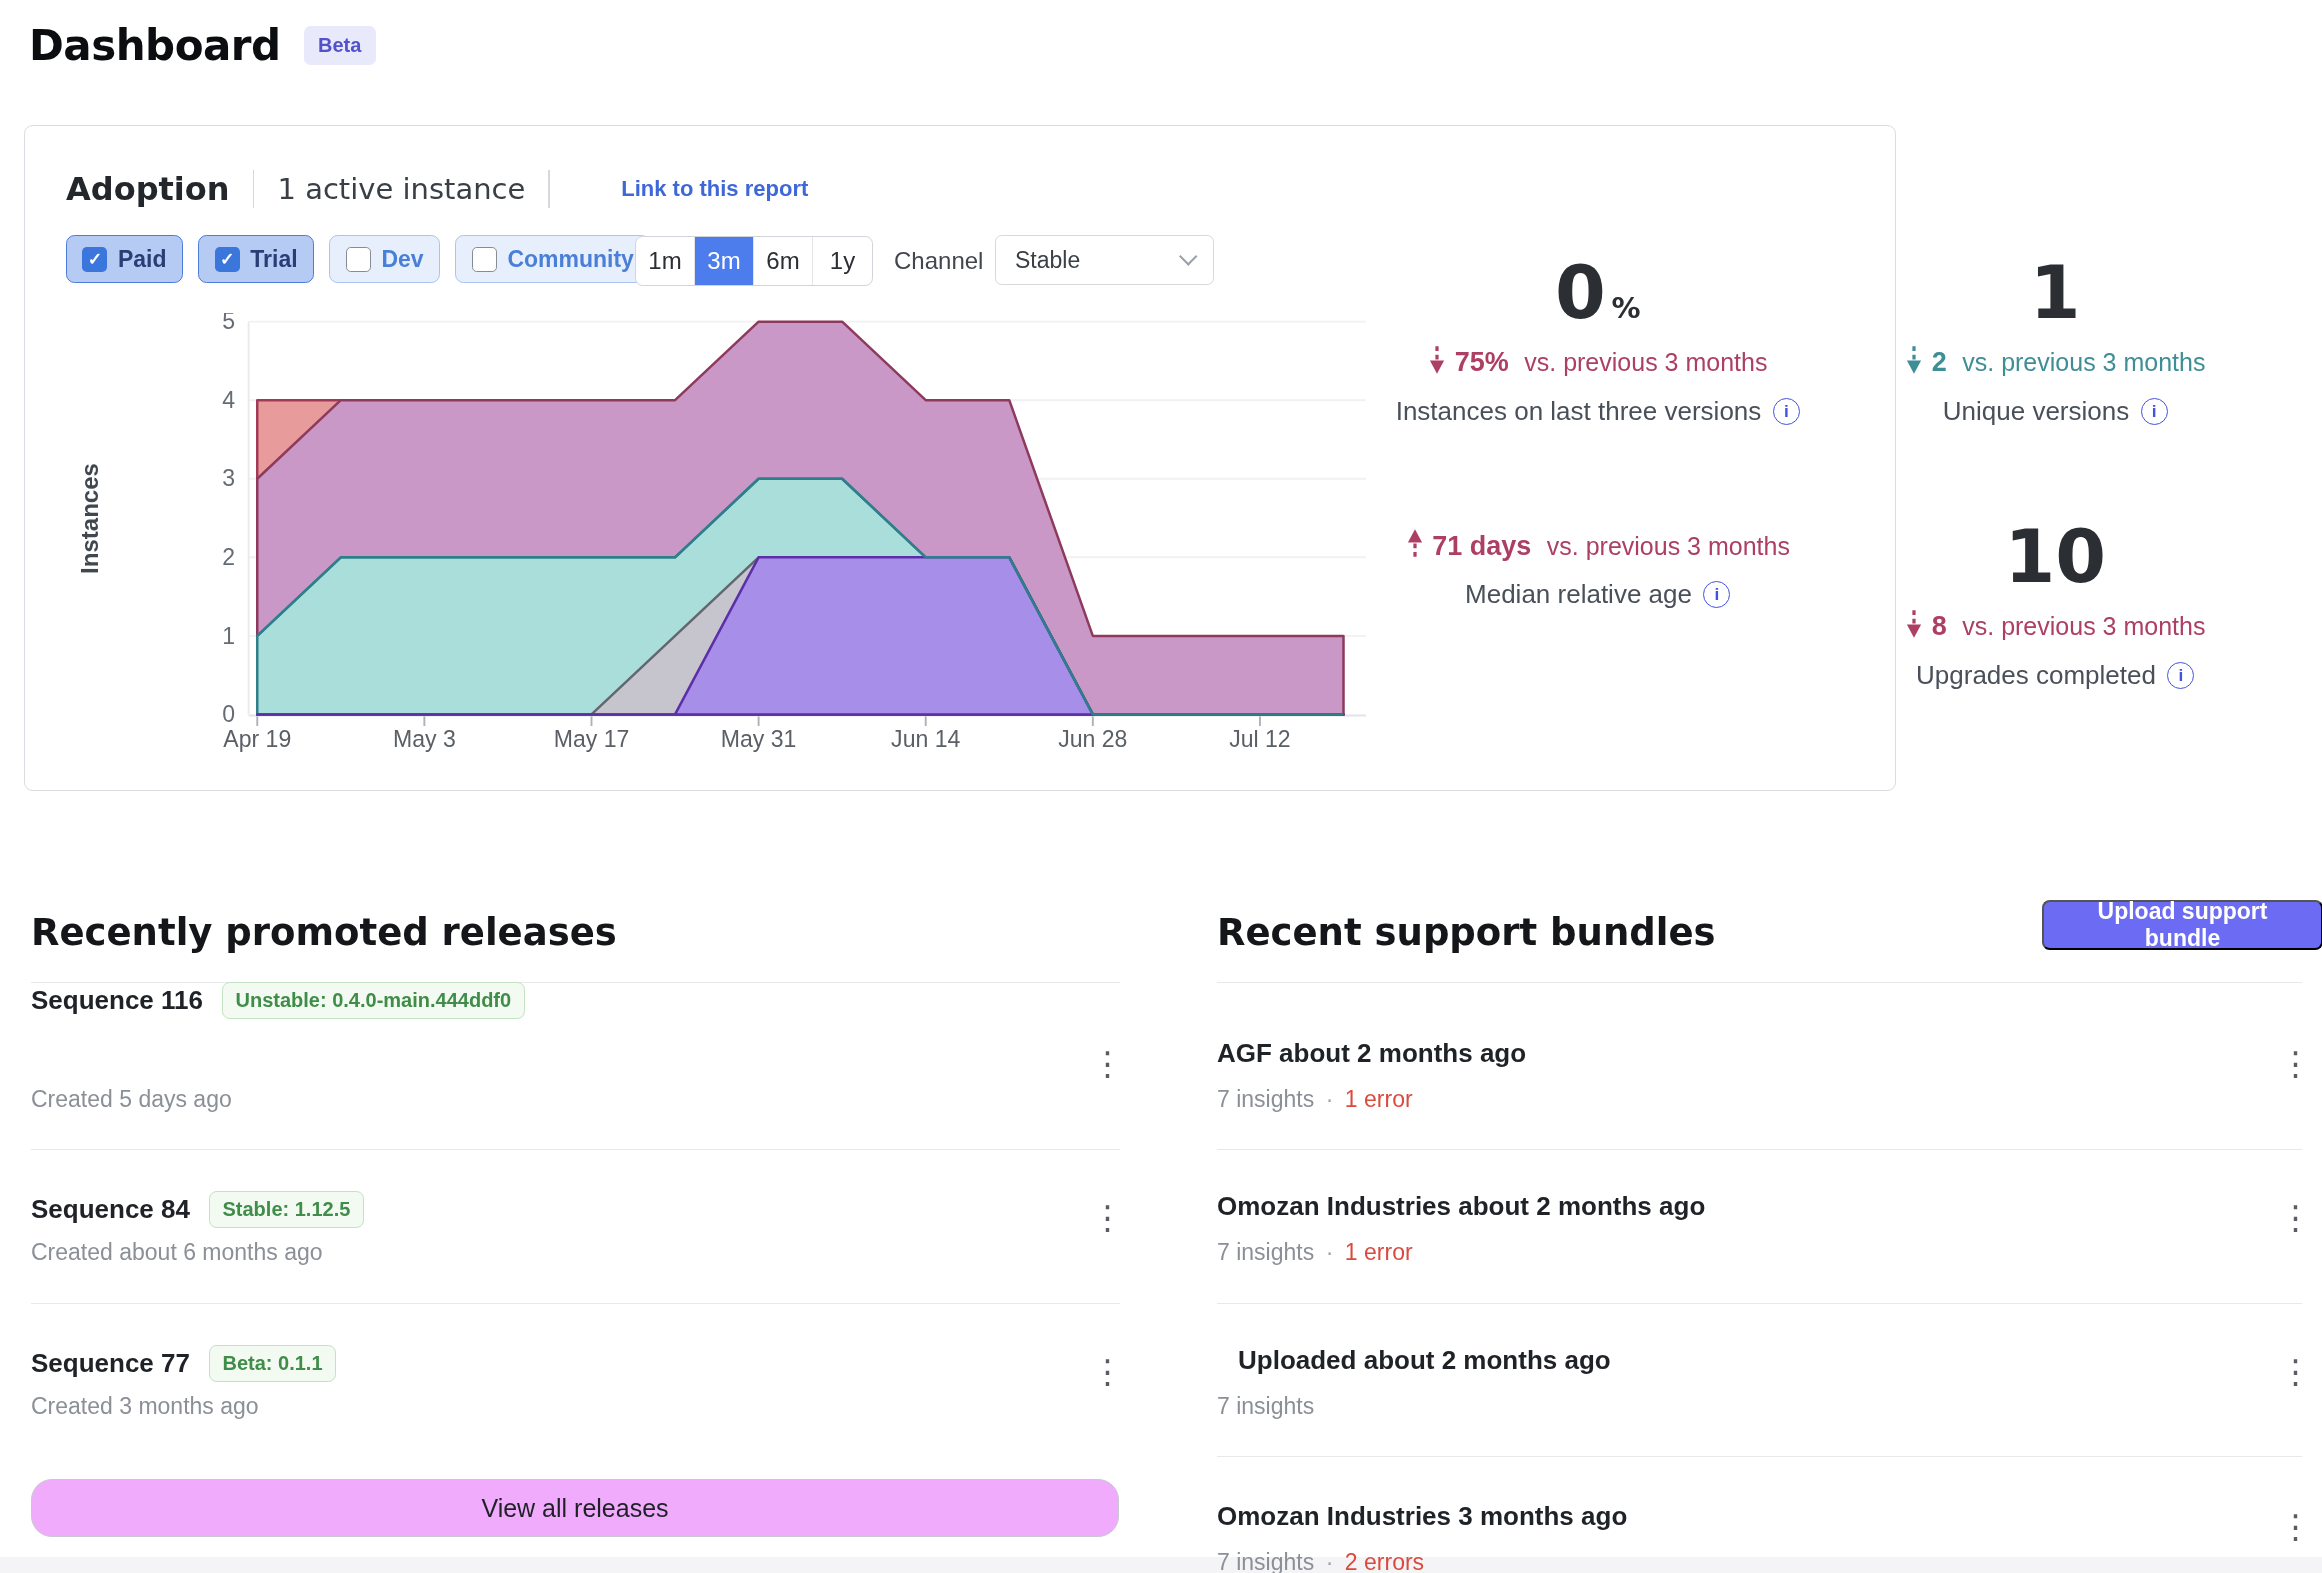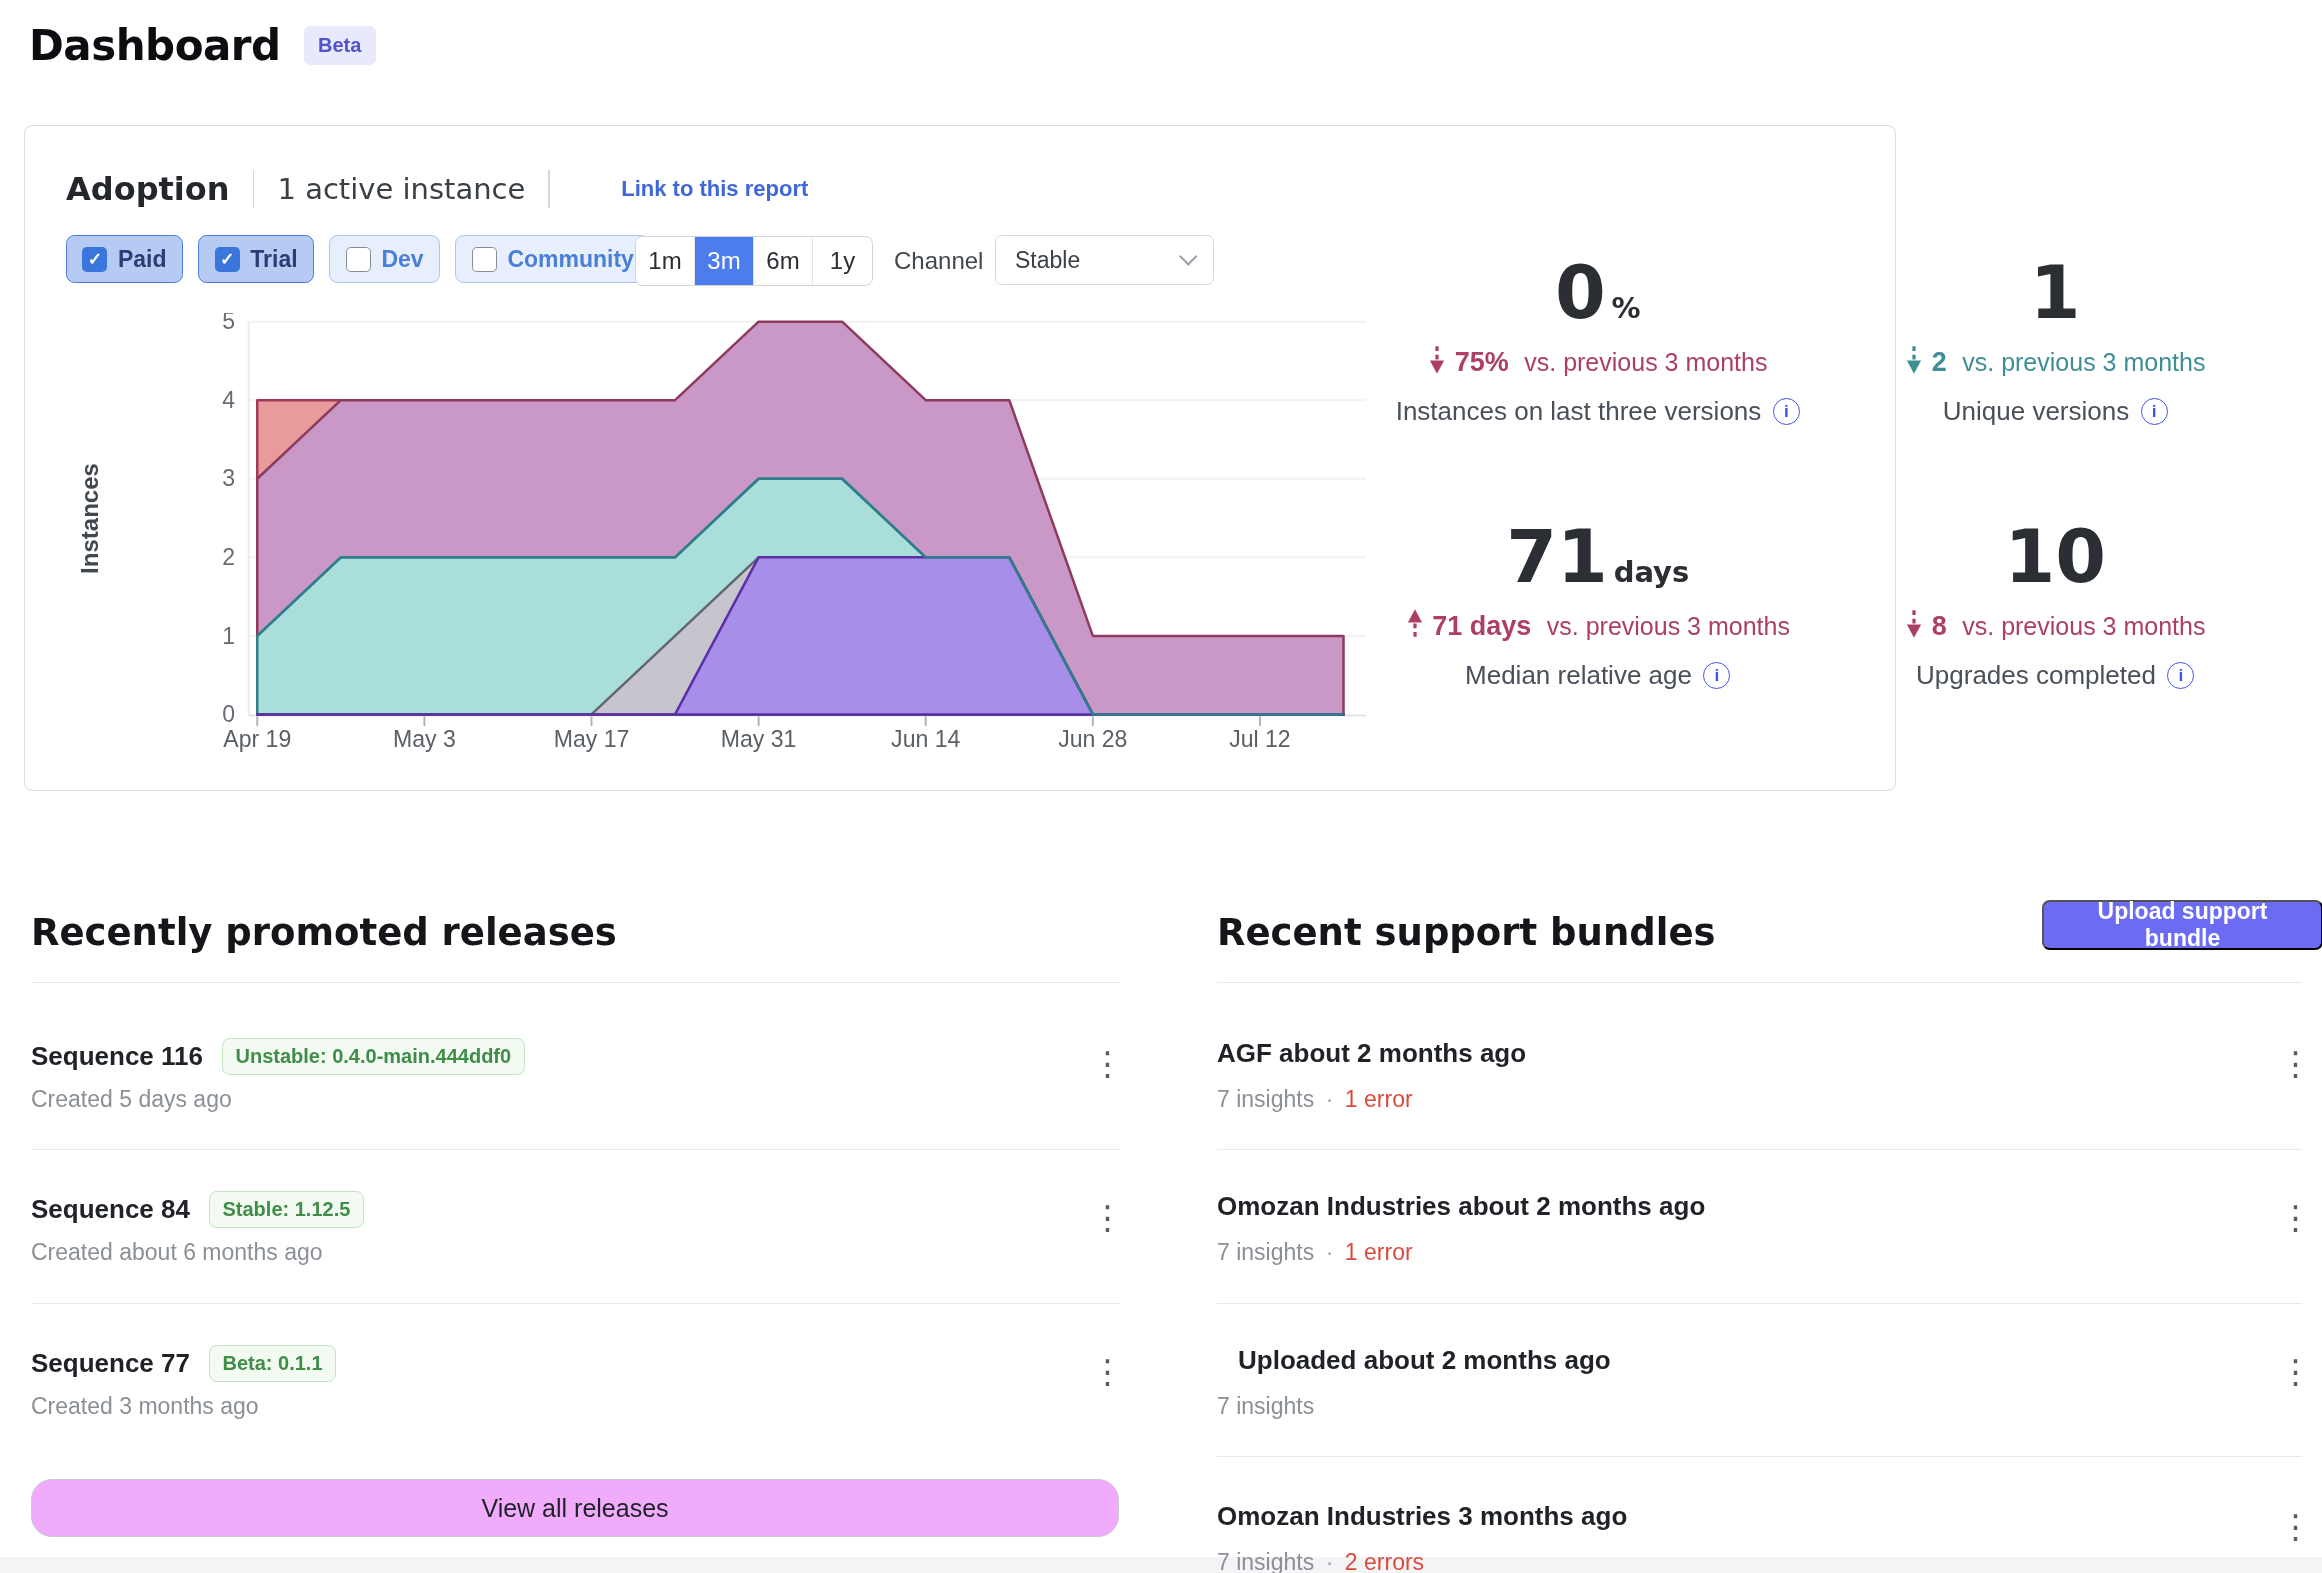--- a/index.html
+++ b/index.html
@@ -196,24 +196,20 @@
           <span><svg width="18" height="33" viewBox="0 0 19 34">
               <line x1="9.5" y1="3" x2="9.5" y2="19" stroke="currentColor" stroke-width="3.4" stroke-dasharray="5 4"></line>
               <path d="M2 18 L17 18 L9.5 32 Z" fill="currentColor"></path>
             </svg></span>
           <b>2</b>
           <span>&nbsp;vs. previous 3 months</span>
         </div>
         <div class="stat-label">Unique versions <span class="info-icon">i</span></div>
       </div>
       <div class="stat">
-        <div class="stat-value">
-          <span class="stat-big">71</span>
-          <span class="stat-unit">days</span>
-        </div>
         <div class="stat-change red">
           <span><svg width="18" height="33" viewBox="0 0 19 34">
               <path d="M2 16 L17 16 L9.5 2 Z" fill="currentColor"></path>
               <line x1="9.5" y1="17" x2="9.5" y2="32" stroke="currentColor" stroke-width="3.4" stroke-dasharray="5 4"></line>
             </svg></span>
           <b>71 days</b>
           <span>&nbsp;vs. previous 3 months</span>
         </div>
         <div class="stat-label">Median relative age <span class="info-icon">i</span></div>
       </div>
@@ -238,21 +234,21 @@
 <div id="release-rows"></div>
 <button class="view-all-btn">View all releases</button>
 
 <h2 class="section-title abs" style="left:1217px; top:911px;">Recent support bundles</h2>
 <button class="upload-btn">Upload support bundle</button>
 <div id="bundle-rows"></div>
 
 <div class="footer-strip"></div>
 
 <div class="divider" style="left: 31px; top: 982px; width: 1089px;"></div>
-<div class="row-title-line" style="left: 31px; top: 1038px;">
+<div class="row-title-line" style="left: 31px; top: 982px;">
     <span class="row-title">Sequence 116</span>
     <span class="release-badge">Unstable: 0.4.0-main.444ddf0</span>
   </div>
 <div class="row-sub" style="left: 31px; top: 1086px;">Created 5 days ago</div>
 <div class="kebab" style="left: 1091px; top: 1047px;">⋮</div>
 <div class="divider" style="left: 31px; top: 1149px; width: 1089px;"></div>
 <div class="row-title-line" style="left: 31px; top: 1191px;">
     <span class="row-title">Sequence 84</span>
     <span class="release-badge">Stable: 1.12.5</span>
   </div>

